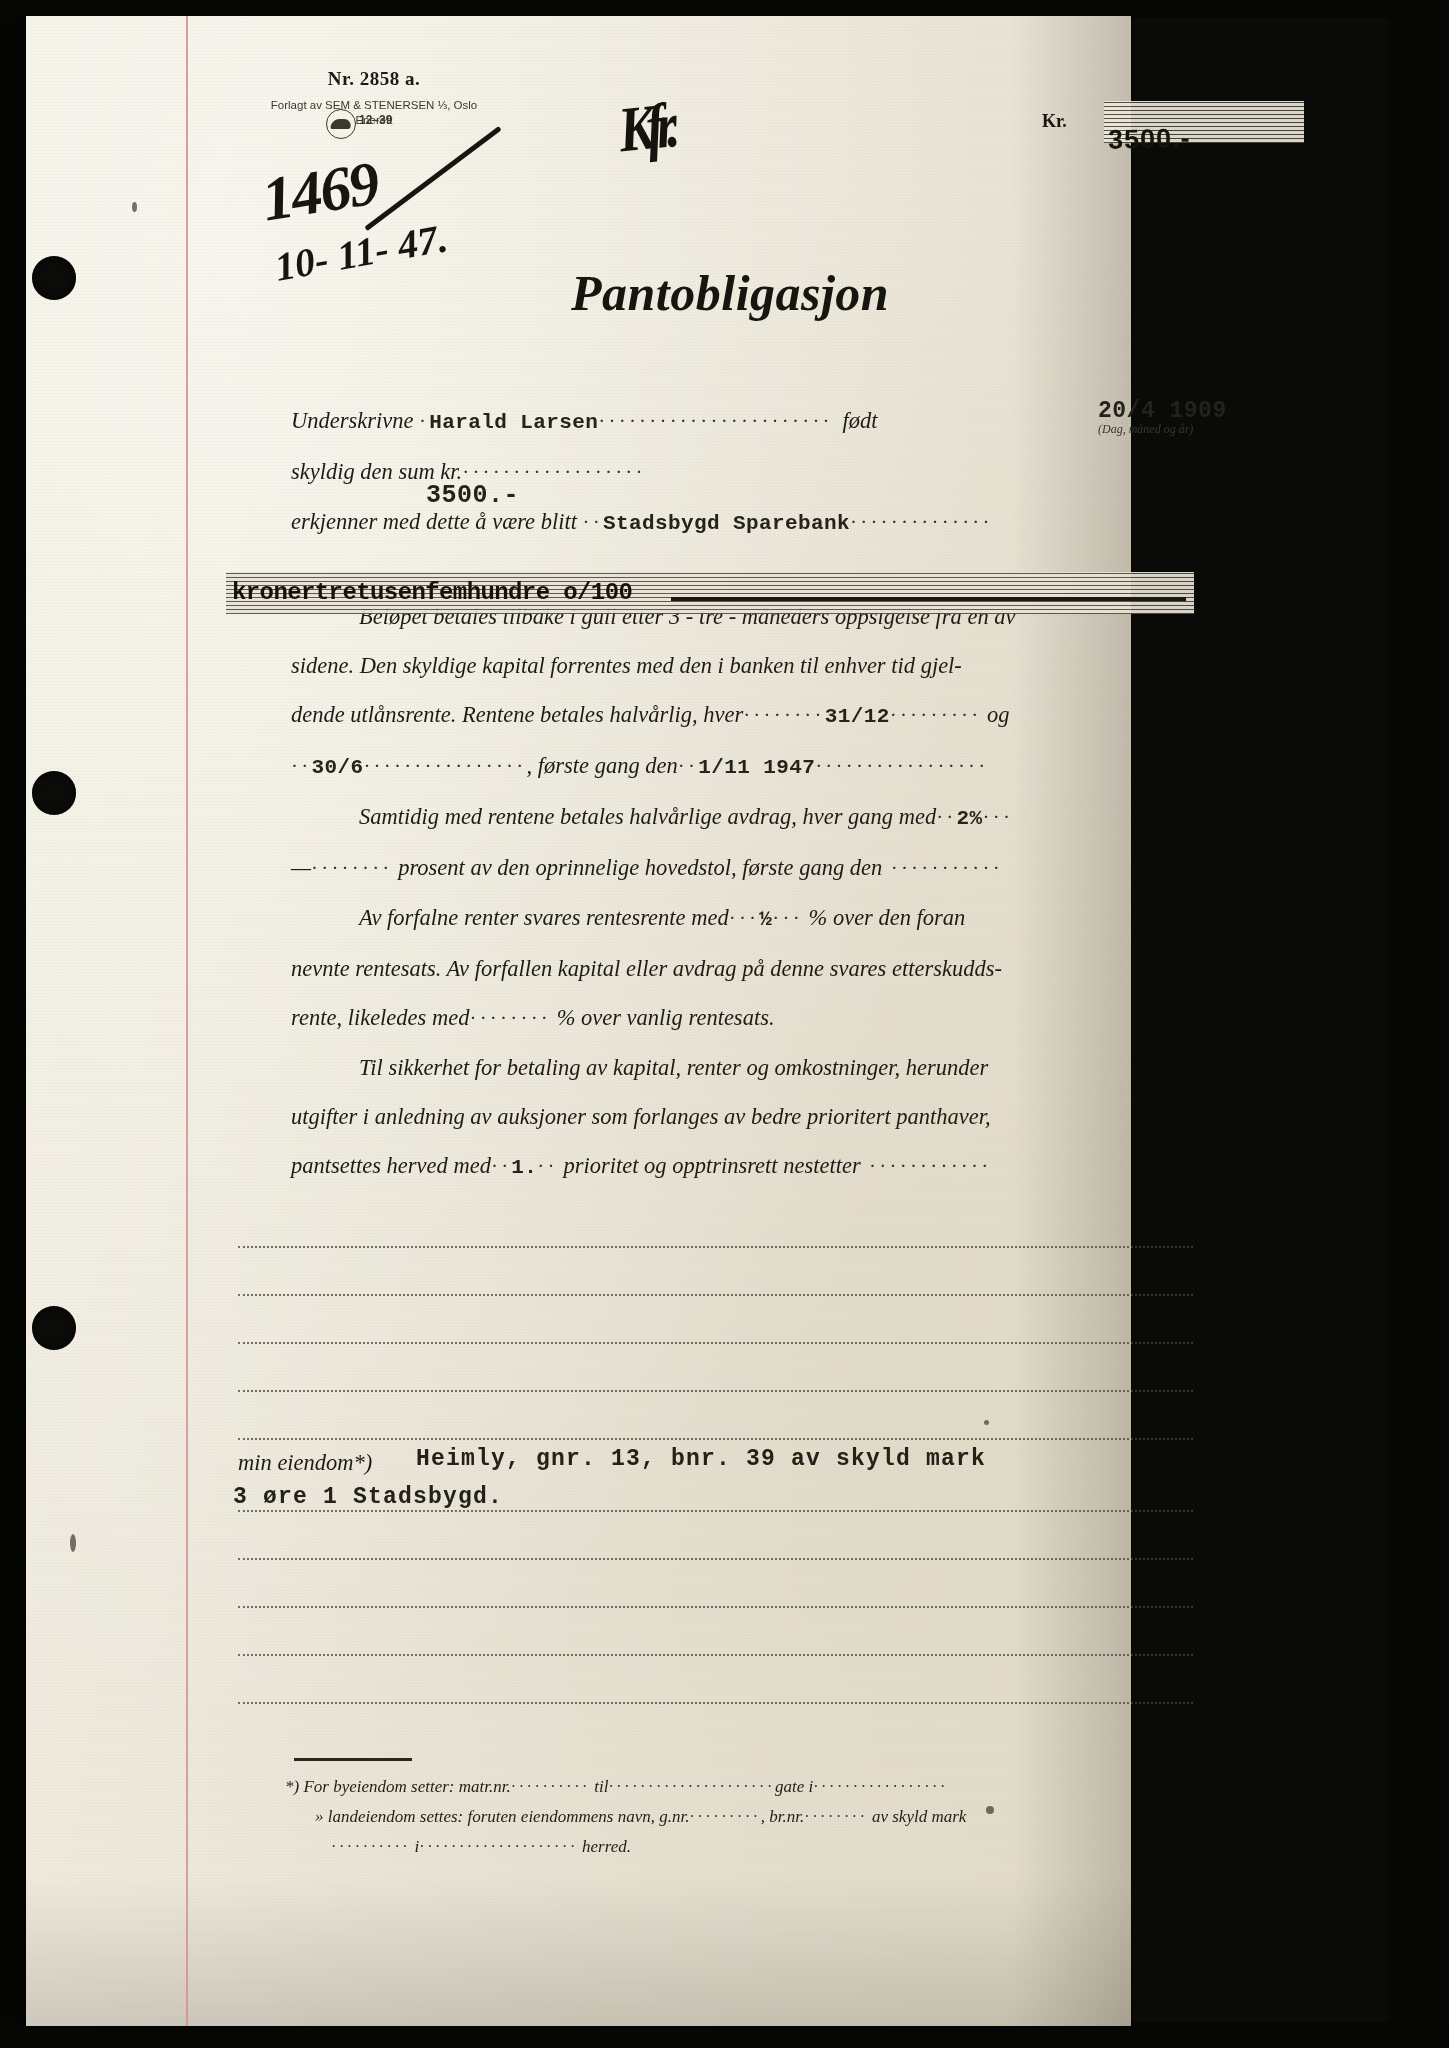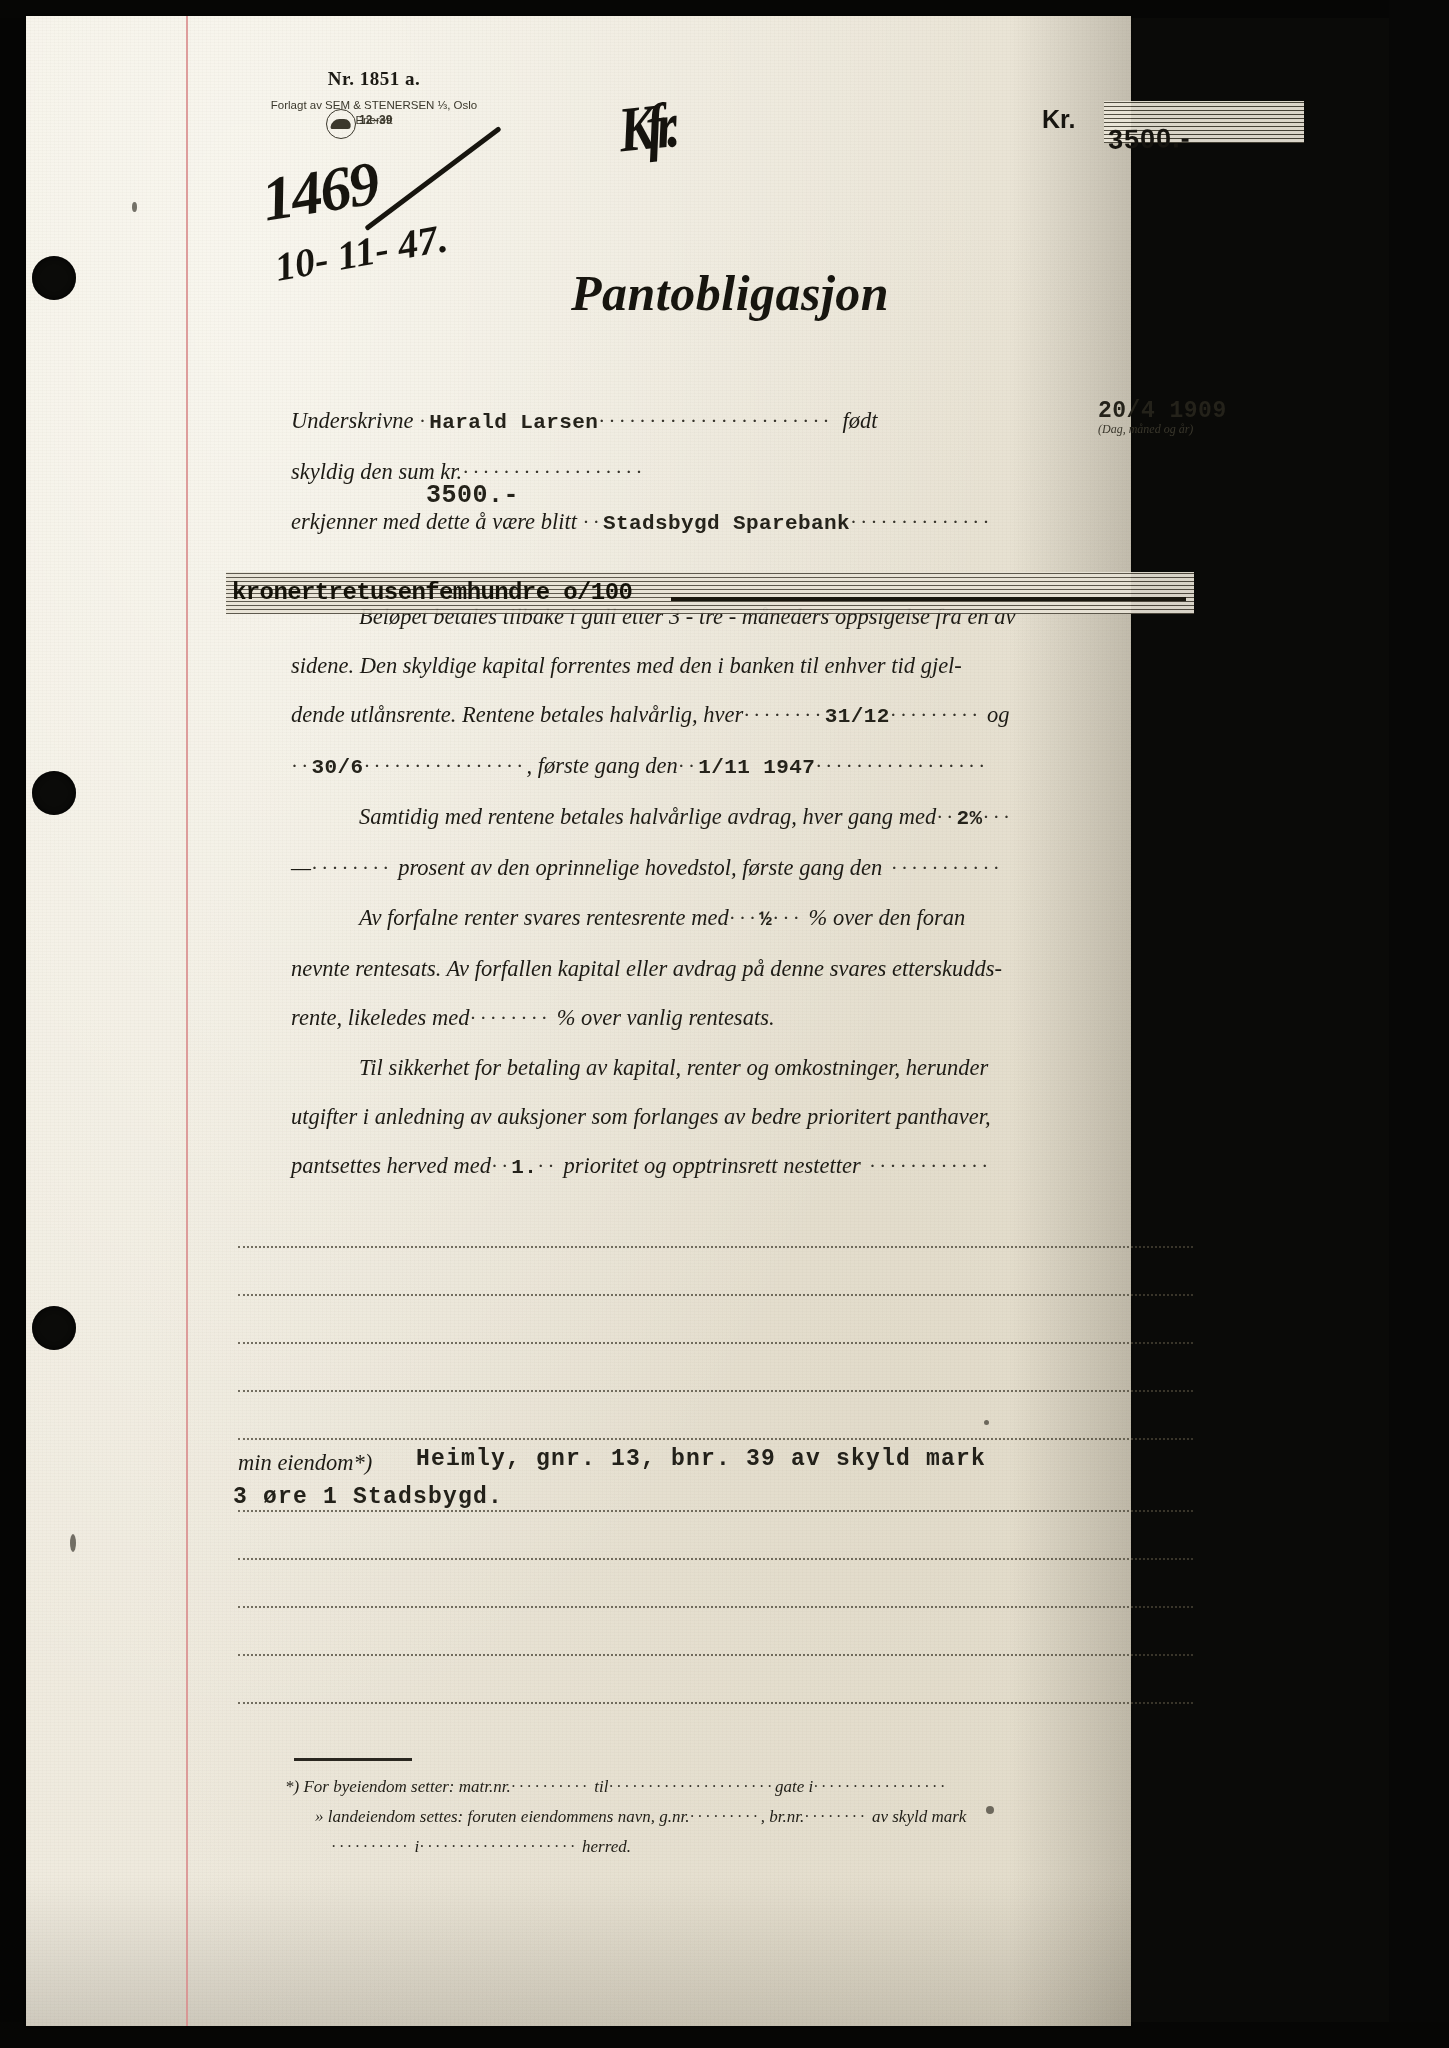--- a/index.html
+++ b/index.html
@@ -124,24 +124,24 @@
   }
   .pub-year {
     position:absolute; left: 333px; top:97px;
     font-family:"Liberation Sans", sans-serif;
     font-weight:700; font-size:12px; color:#3b382c;
   }
 
   
   .kr-label {
     position: absolute;
-    left: 1016px; top: 89px;
-    font-family: Liberation Sans, sans-serif;
-    font-weight: 700;
-    font-size: 25px;
+    left: 1016px; top: 95px;
+    font-family: Liberation Serif, serif;
+    font-weight: 700;
+    font-size: 18px;
     color: #171510;
   }
   .kr-box {
     position: absolute;
     left: 1078px; top: 85px;
     width: 200px; height: 42px;
     background-image: repeating-linear-gradient(0deg,
         #4a463a 0px, #4a463a 1px,
         #ece7da 1px, #ece7da 4px);
     opacity: .92;
@@ -366,21 +366,21 @@
 
     <div class="hole h1"></div>
     <div class="hole h2"></div>
     <div class="hole h3"></div>
 
     <div class="speck" style="left:106px;top:186px;width:5px;height:10px;"></div>
     <div class="speck" style="left:958px;top:1404px;width:5px;height:5px;"></div>
     <div class="speck" style="left:960px;top:1790px;width:8px;height:8px;"></div>
     <div class="speck" style="left:44px;top:1518px;width:6px;height:18px;"></div>
 
-    <div class="formno">Nr. 1851 a.</div>
+    <div class="formno">Nr. 2858 a.</div>
 
     <div class="publisher">
       <div>Forlagt av SEM &amp; STENERSEN ⅓, Oslo</div>
       <div>Enerett</div>
     </div>
     <div class="pub-logo"></div>
     <div class="pub-year">12–39</div>
 
     <div class="kr-label">Kr.</div>
     <div class="kr-box"></div>

